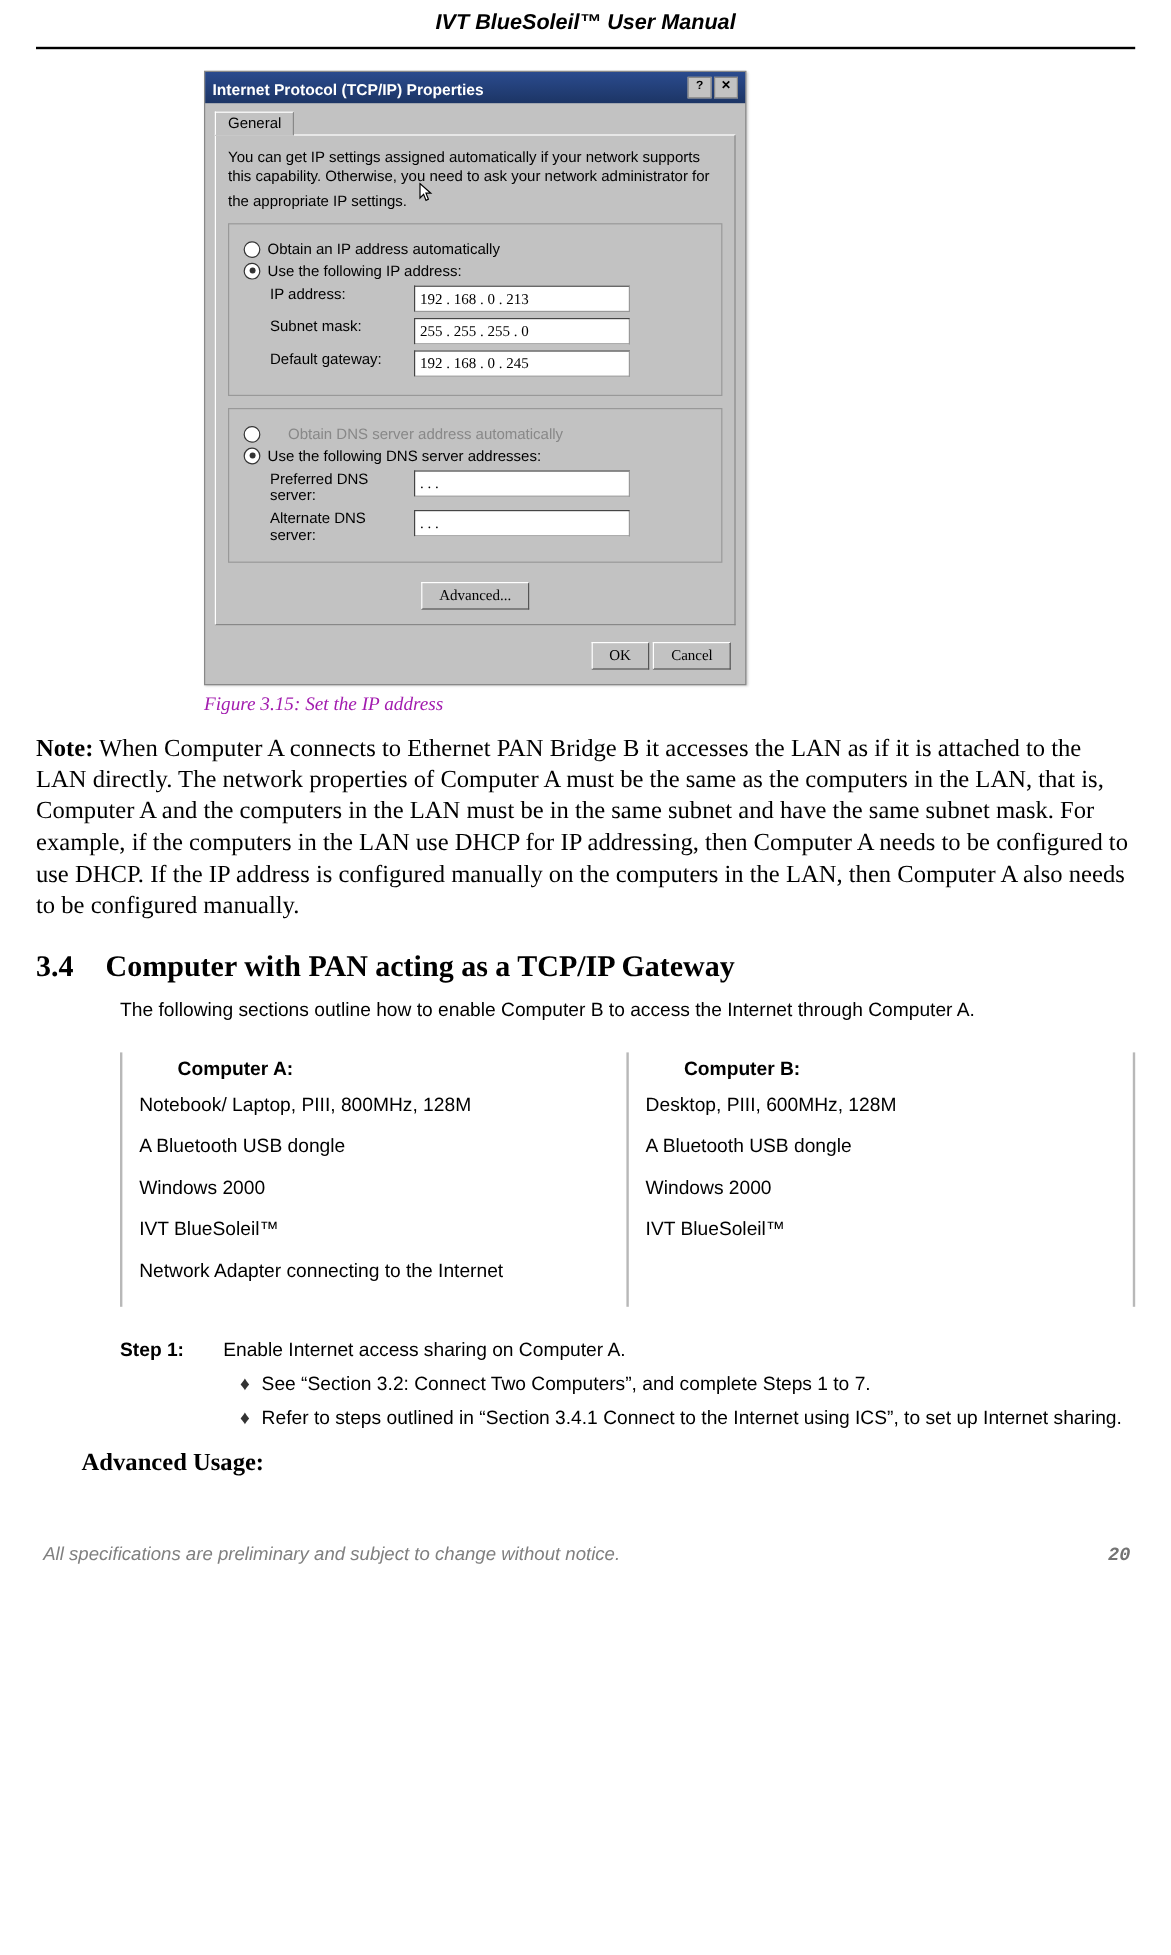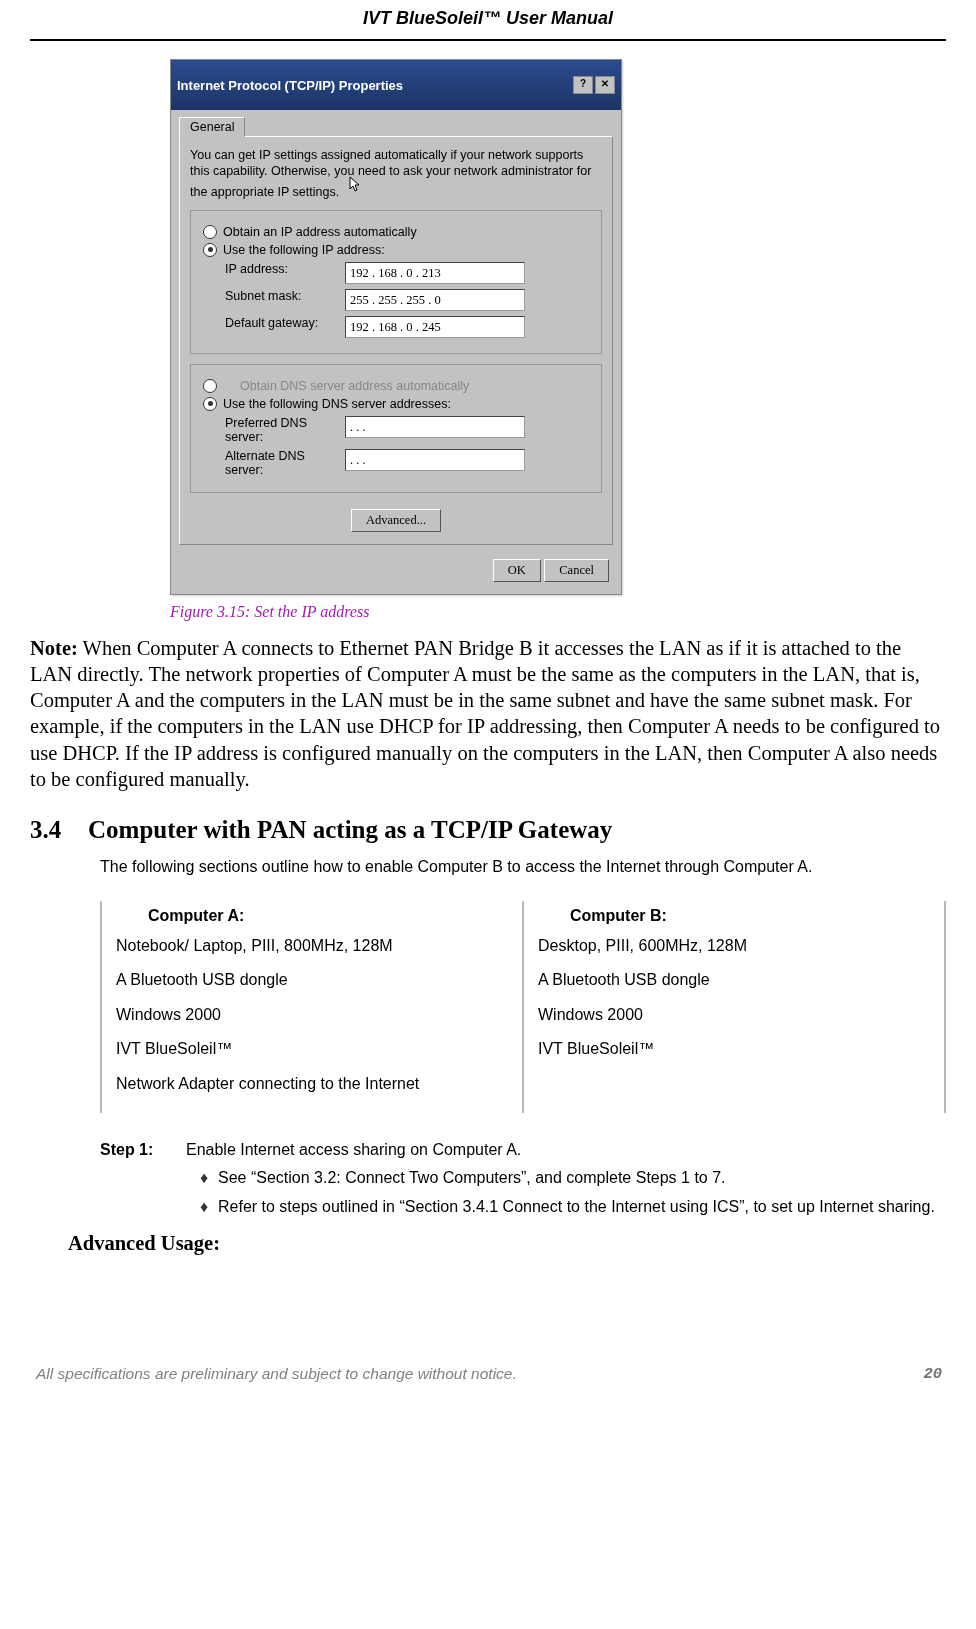--- a/index.html
+++ b/index.html
@@ -32,24 +32,24 @@
     border: 1px solid #888;
     background: #c2c2c2;
     font-family: Tahoma, sans-serif;
     font-size: 12.5px;
     box-shadow: 1px 1px 2px rgba(0,0,0,0.2);
   }
   .titlebar {
     background: linear-gradient(#2b4b8e, #1c3565);
     color: #fff;
     font-weight: bold;
-    padding: 16px 6px;
+    padding: 4px 6px;
     font-size: 13px;
     display: flex;
-    align-items: center;
+    align-items: flex-end;
   }
   .titlebar .t-text { flex: 1; }
   .titlebar .btn {
     width: 18px; height: 16px;
     background: #c2c2c2;
     border: 1px solid #888;
     margin-left: 2px;
     color: #000;
     font-size: 10px;
     text-align: center;
@@ -161,21 +161,21 @@
   .bullet { display:flex; margin:6px 0 6px 14px;}
   .bullet .mark { width:18px; flex-shrink:0; color:#333;}
   .adv-usage {
     font-family:"Times New Roman", serif;
     font-size:20.5px;
     font-weight:bold;
     margin-left:38px;
     margin-top:4px;
   }
   .doc-footer {
-    margin-top: 110px;
+    margin-top: 56px;
     display:flex;
     font-style:italic;
     color:#808080;
     font-size:15.5px;
     align-items:flex-start;
     gap:32px;
   }
   .doc-footer .ftxt { flex:1; padding-left:6px;}
   .doc-footer .pno { font-weight:bold; font-style:italic; color:#737373; padding-right:4px;font-family:Liberation Mono, monospace;}
 </style>

